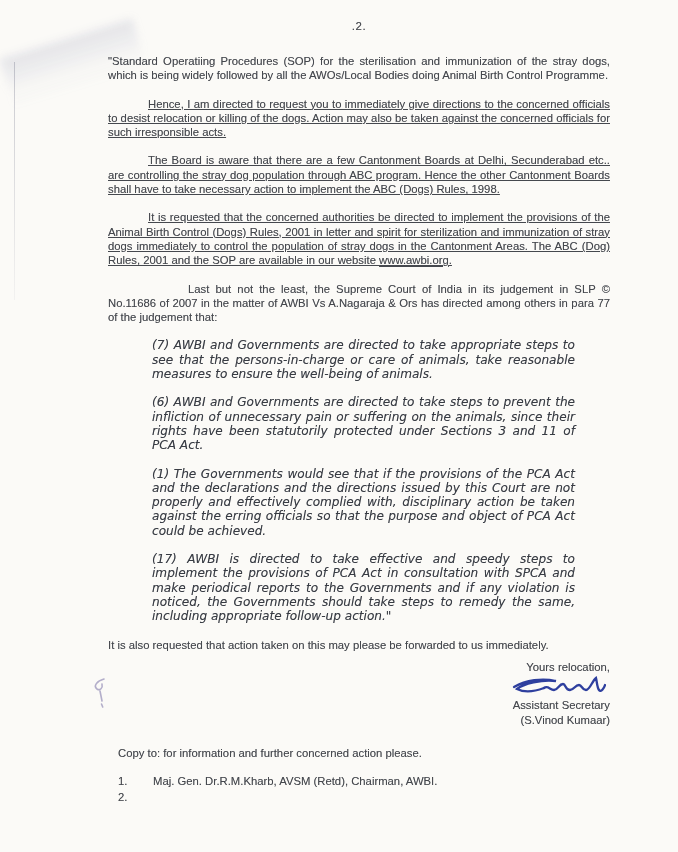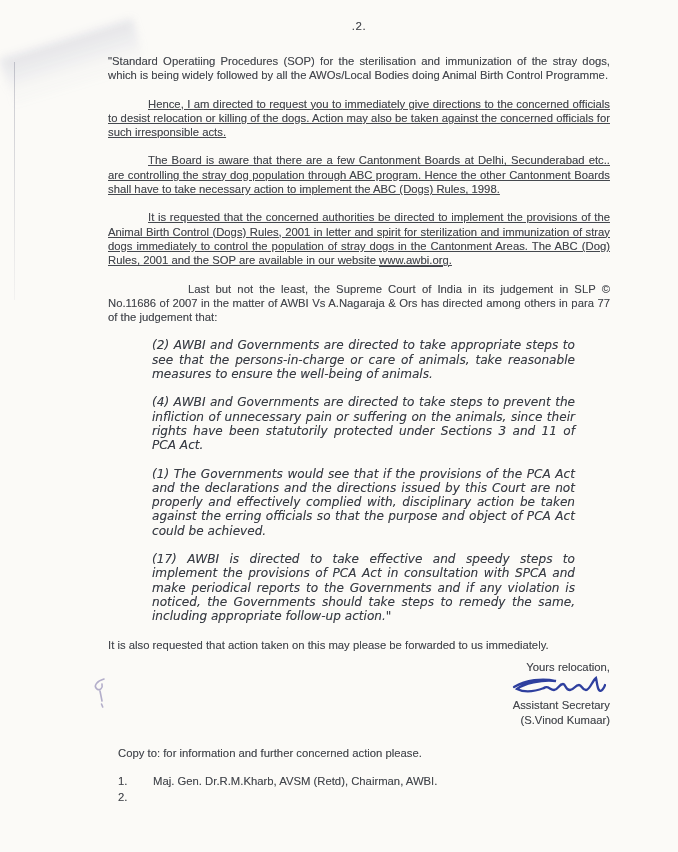--- a/index.html
+++ b/index.html
@@ -81,22 +81,22 @@
     <p class="body-para indent1">Hence, I am directed to request you to immediately give directions to the concerned officials to desist relocation or killing of the dogs. Action may also be taken against the concerned officials for such irresponsible acts.</p>
 
     <p class="body-para indent1">The Board is aware that there are a few Cantonment Boards at Delhi, Secunderabad etc.. are controlling the stray dog population through ABC program. Hence the other Cantonment Boards shall have to take necessary action to implement the ABC (Dogs) Rules, 1998.</p>
 
     <p class="body-para indent1">
       <span>It is requested that the concerned authorities be directed to implement the provisions of the Animal Birth Control (Dogs) Rules, 2001 in letter and spirit for sterilization and immunization of stray dogs immediately to control the population of stray dogs in the Cantonment Areas. The ABC (Dog) Rules, 2001 and the SOP are available in our website </span><span class="site-link">www.awbi.org</span><span>.</span>
     </p>
 
     <p class="body-para indent2">Last but not the least, the Supreme Court of India in its judgement in SLP © No.11686 of 2007 in the matter of AWBI Vs A.Nagaraja &amp; Ors has directed among others in para 77 of the judgement that:</p>
 
-    <div class="quote">(2) AWBI and Governments are directed to take appropriate steps to see that the persons-in-charge or care of animals, take reasonable measures to ensure the well-being of animals.</div>
-    <div class="quote">(4) AWBI and Governments are directed to take steps to prevent the infliction of unnecessary pain or suffering on the animals, since their rights have been statutorily protected under Sections 3 and 11 of PCA Act.</div>
+    <div class="quote">(7) AWBI and Governments are directed to take appropriate steps to see that the persons-in-charge or care of animals, take reasonable measures to ensure the well-being of animals.</div>
+    <div class="quote">(6) AWBI and Governments are directed to take steps to prevent the infliction of unnecessary pain or suffering on the animals, since their rights have been statutorily protected under Sections 3 and 11 of PCA Act.</div>
     <div class="quote">(1) The Governments would see that if the provisions of the PCA Act and the declarations and the directions issued by this Court are not properly and effectively complied with, disciplinary action be taken against the erring officials so that the purpose and object of PCA Act could be achieved.</div>
     <div class="quote">(17) AWBI is directed to take effective and speedy steps to implement the provisions of PCA Act in consultation with SPCA and make periodical reports to the Governments and if any violation is noticed, the Governments should take steps to remedy the same, including appropriate follow-up action."</div>
 
     <p class="body-para closing">It is also requested that action taken on this may please be forwarded to us immediately.</p>
 
     <div class="signoff">
       <div>Yours relocation,</div>
       <div class="signature-wrap">
         <svg width="96" height="23" viewBox="0 0 96 23">
           <path d="M4 12 C16 5 32 3 46 6 C32 4 13 9 7 14 C15 18 26 16 34 13" fill="none" stroke="#2e3f9e" stroke-width="2.3" stroke-linecap="round"></path>

